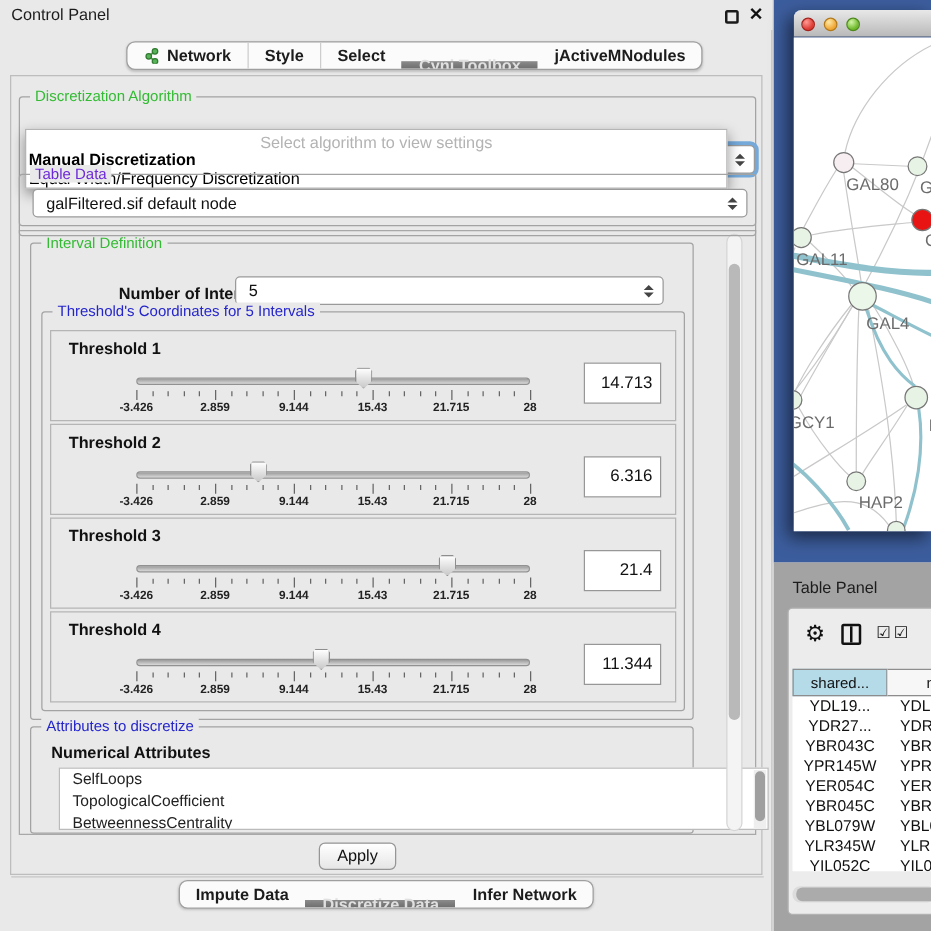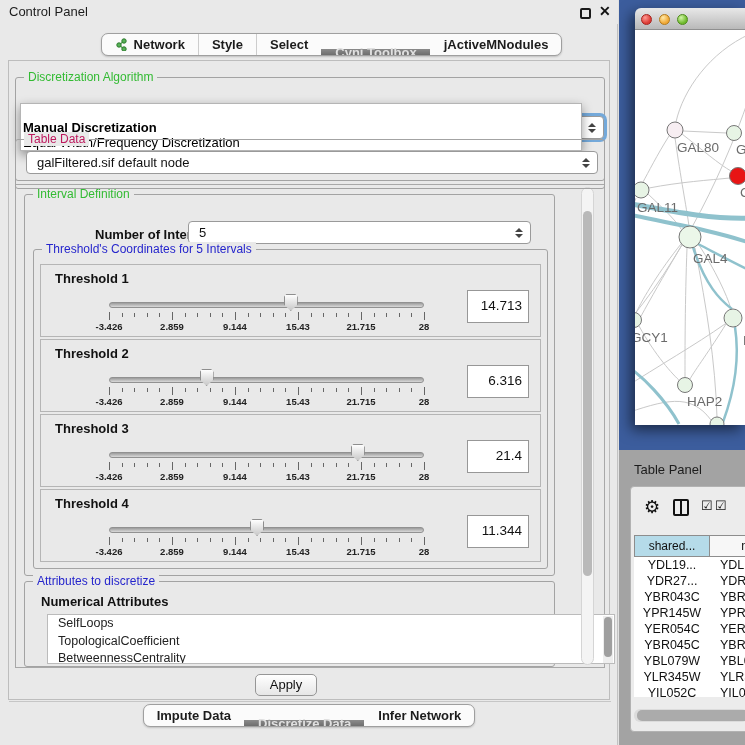--- a/index.html
+++ b/index.html
@@ -21,21 +21,21 @@
   .seg:first-child { border-left:none; }
   .seg.selected { background:linear-gradient(#8b8b8b,#6e6e6e); color:#e0e0e0; border-left-color:transparent;margin-top:15px; }
   .seg.selected + .seg { border-left-color:transparent;text-align:right; }
 
   .main-frame { position:absolute; left:8px; top:60px; width:602px; height:640px; border:1px solid #bdbdbd; background:#e9e9e9; }
 
   .group { position:absolute; border:1px solid #a3a3a3; border-radius:3px; }
   .group-label { position:absolute; top:-8px; left:8px; background:#e9e9e9; padding:0 4px; font-size:12px; white-space:nowrap; }
   .glabel-green { color:#33bb33; }
   .glabel-blue { color:#2525cc; }
-  .glabel-dark { color:#be185d; }
+  .glabel-dark { color:#6d28d9; }
 
   
   .g-algorithm { left:6px; top:16px; width:590px; height:112px; z-index:1; }
   .combo { position:absolute; background:#fff; border:1px solid #9a9a9a; border-radius:4px; height:23px; font-size:13px; color:#111; }
   .combo .cval { position:absolute; left:10px; top:3px; }
   .stepper { position:absolute; right:6px; top:4px; width:10px; height:14px; display:flex; flex-direction:column; align-items:center; justify-content:center; gap:2px; }
   .stepper b, .stepper i { display:block; width:0; height:0; border-left:4px solid transparent; border-right:4px solid transparent; }
   .stepper b { border-bottom:4px solid #444; }
   .stepper i { border-top:4px solid #444; }
   .combo-hidden { left:14px; top:38px; width:574px; z-index:2; box-shadow:0 0 0 3px #74a9da; }
@@ -158,20 +158,21 @@
 
       <div class="group g-algorithm">
         <span class="group-label glabel-green">Discretization Algorithm</span>
         <div class="combo combo-hidden">
           <span class="stepper">
               <b></b>
               <i></i>
             </span>
         </div>
         <div class="popup">
+          <div class="popup-hint">Select algorithm to view settings</div>
           <div class="popup-item1">Manual Discretization</div>
           <div class="popup-item2">Equal Width/Frequency Discretization</div>
         </div>
       </div>
 
       <div class="group g-tabledata">
         <span class="group-label glabel-dark">Table Data</span>
         <div class="combo combo-table">
           <span class="cval">galFiltered.sif default node</span>
           <span class="stepper">

